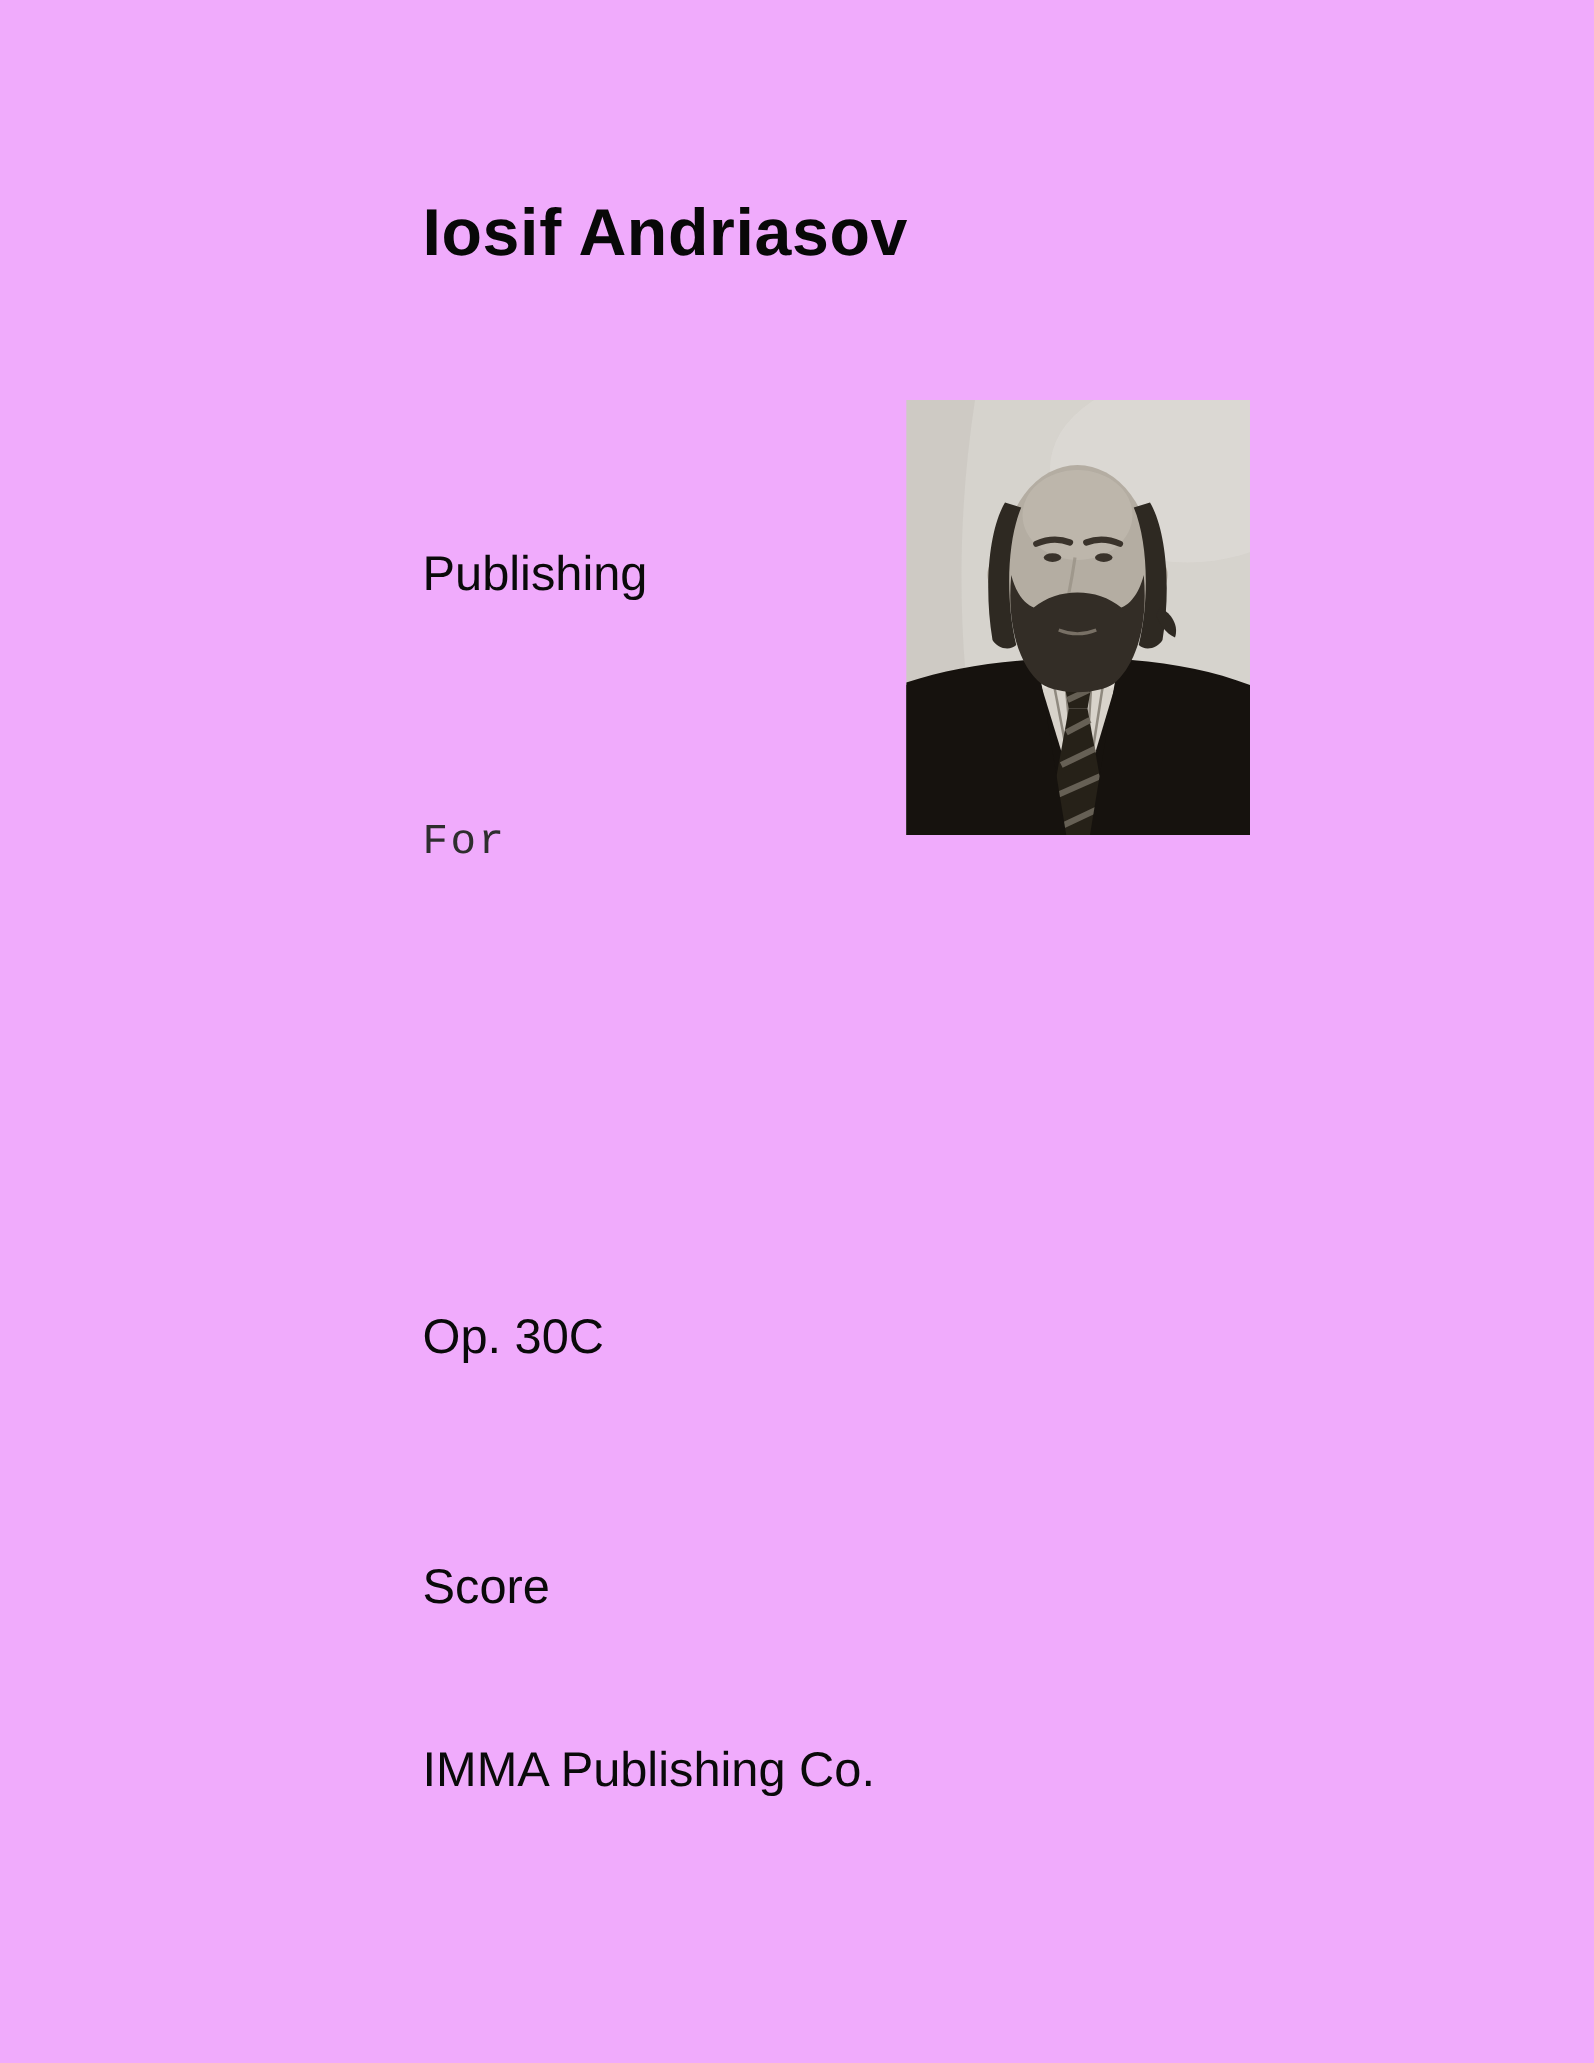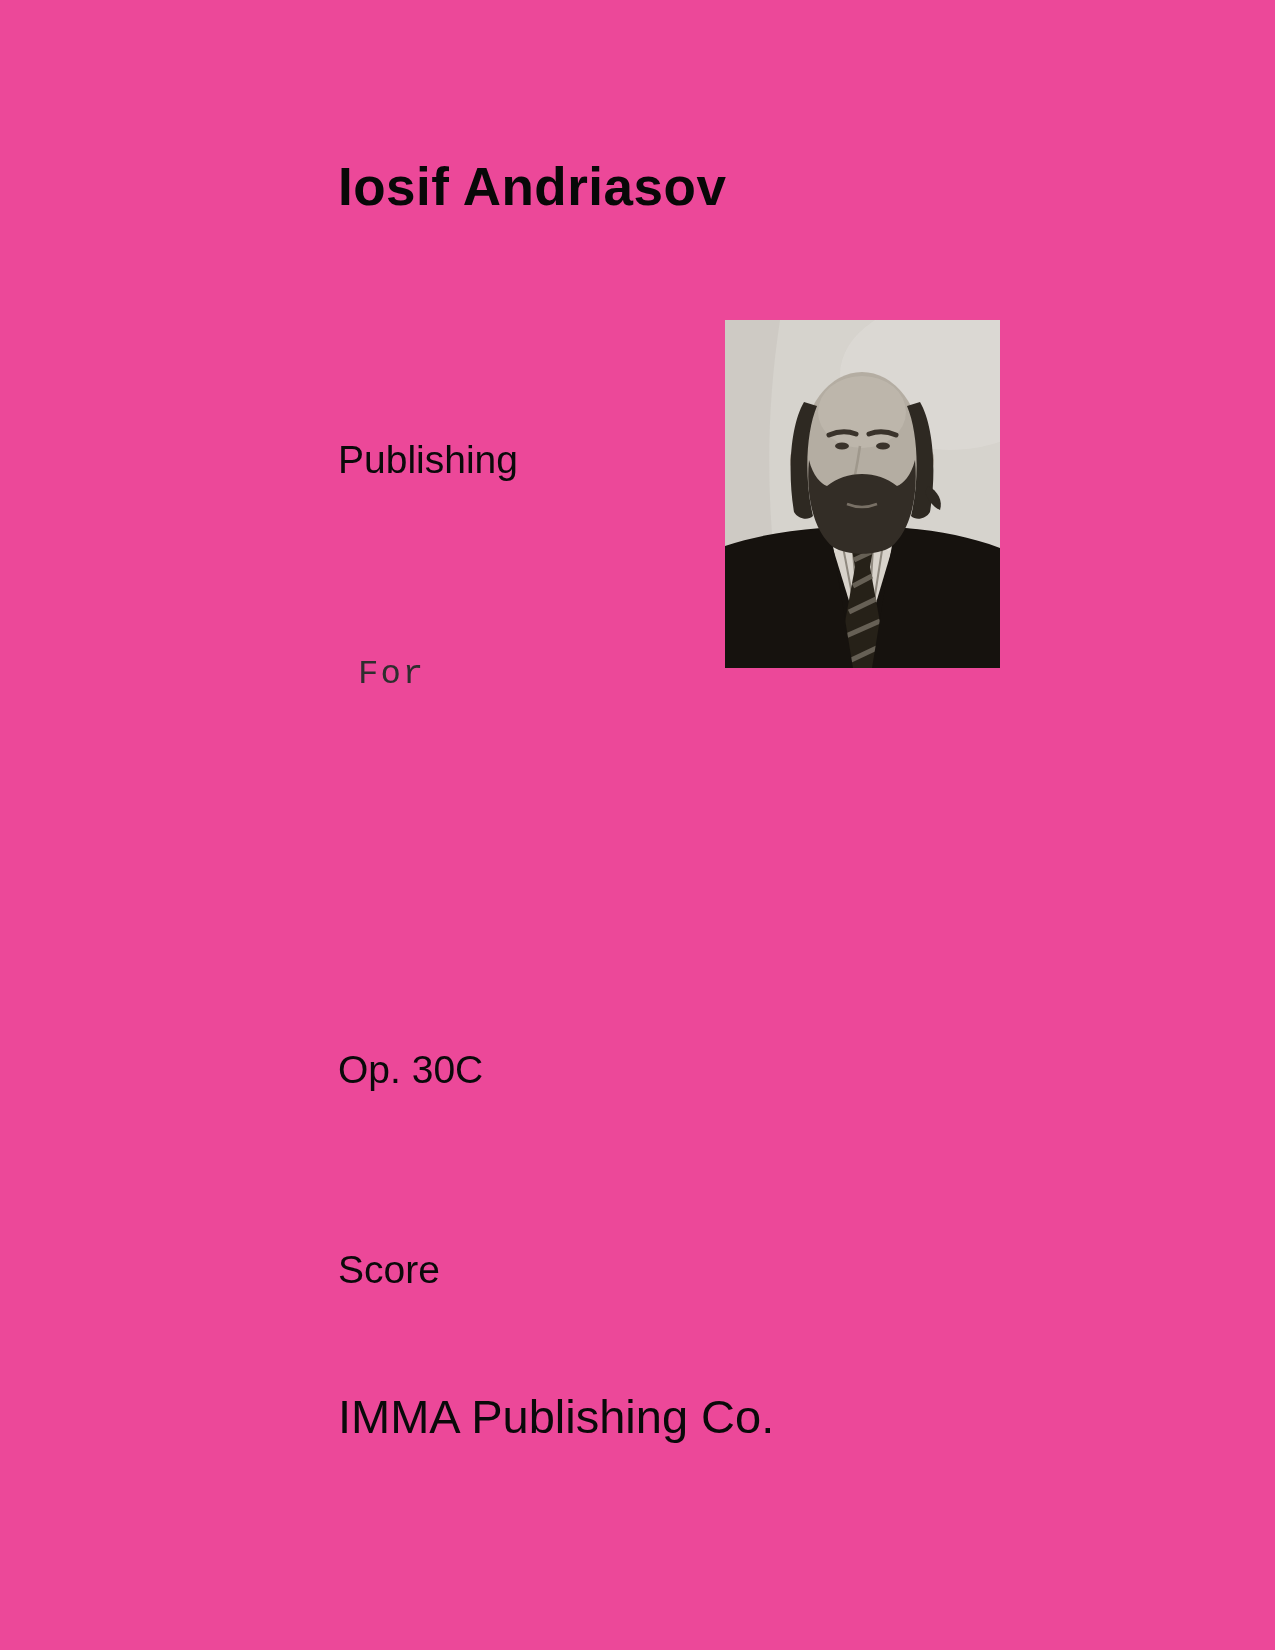--- a/index.html
+++ b/index.html
@@ -1,21 +1,21 @@
 <!DOCTYPE html>
 <html><head>
 <meta charset="utf-8">
 <title>Score Title Page</title>
 <style>
   html, body { margin: 0; padding: 0; background: #ffffff; }
   .page {
     position: relative;
     width: 1275px;
     height: 1650px;
-    background: #ec4899;
+    background: #f0abfc;
     overflow: hidden;
     font-family: "Liberation Sans", sans-serif;
     color: #000000;
   }
   .composer {
     position: absolute;
     left: 338px;
     top: 160px;
     margin: 0;
     font-size: 53px;
@@ -29,37 +29,37 @@
     left: 338px;
     margin: 0;
     font-size: 39px;
     line-height: 1;
     font-weight: 400;
     color: #0a0a0a;
   }
   .work-title   { top: 440px; }
   .for-label {
     position: absolute;
-    left: 358px;
+    left: 338px;
     top: 657px;
     margin: 0;
     font-family: "Liberation Mono", monospace;
     font-size: 34px;
     line-height: 1;
     letter-spacing: 2px;
     color: #2e2e2e;
   }
   .ensemble     { top: 871px; }
   .opus         { top: 1050px; }
   .score-label  { top: 1250px; }
   .publisher-block {
     position: absolute;
     left: 338px;
     top: 1394px;
-    font-size: 47px;
+    font-size: 39px;
     line-height: 45px;
     color: #0a0a0a;
   }
   .photo-frame {
     position: absolute;
     left: 725px;
     top: 320px;
     width: 275px;
     height: 348px;
     margin: 0;

